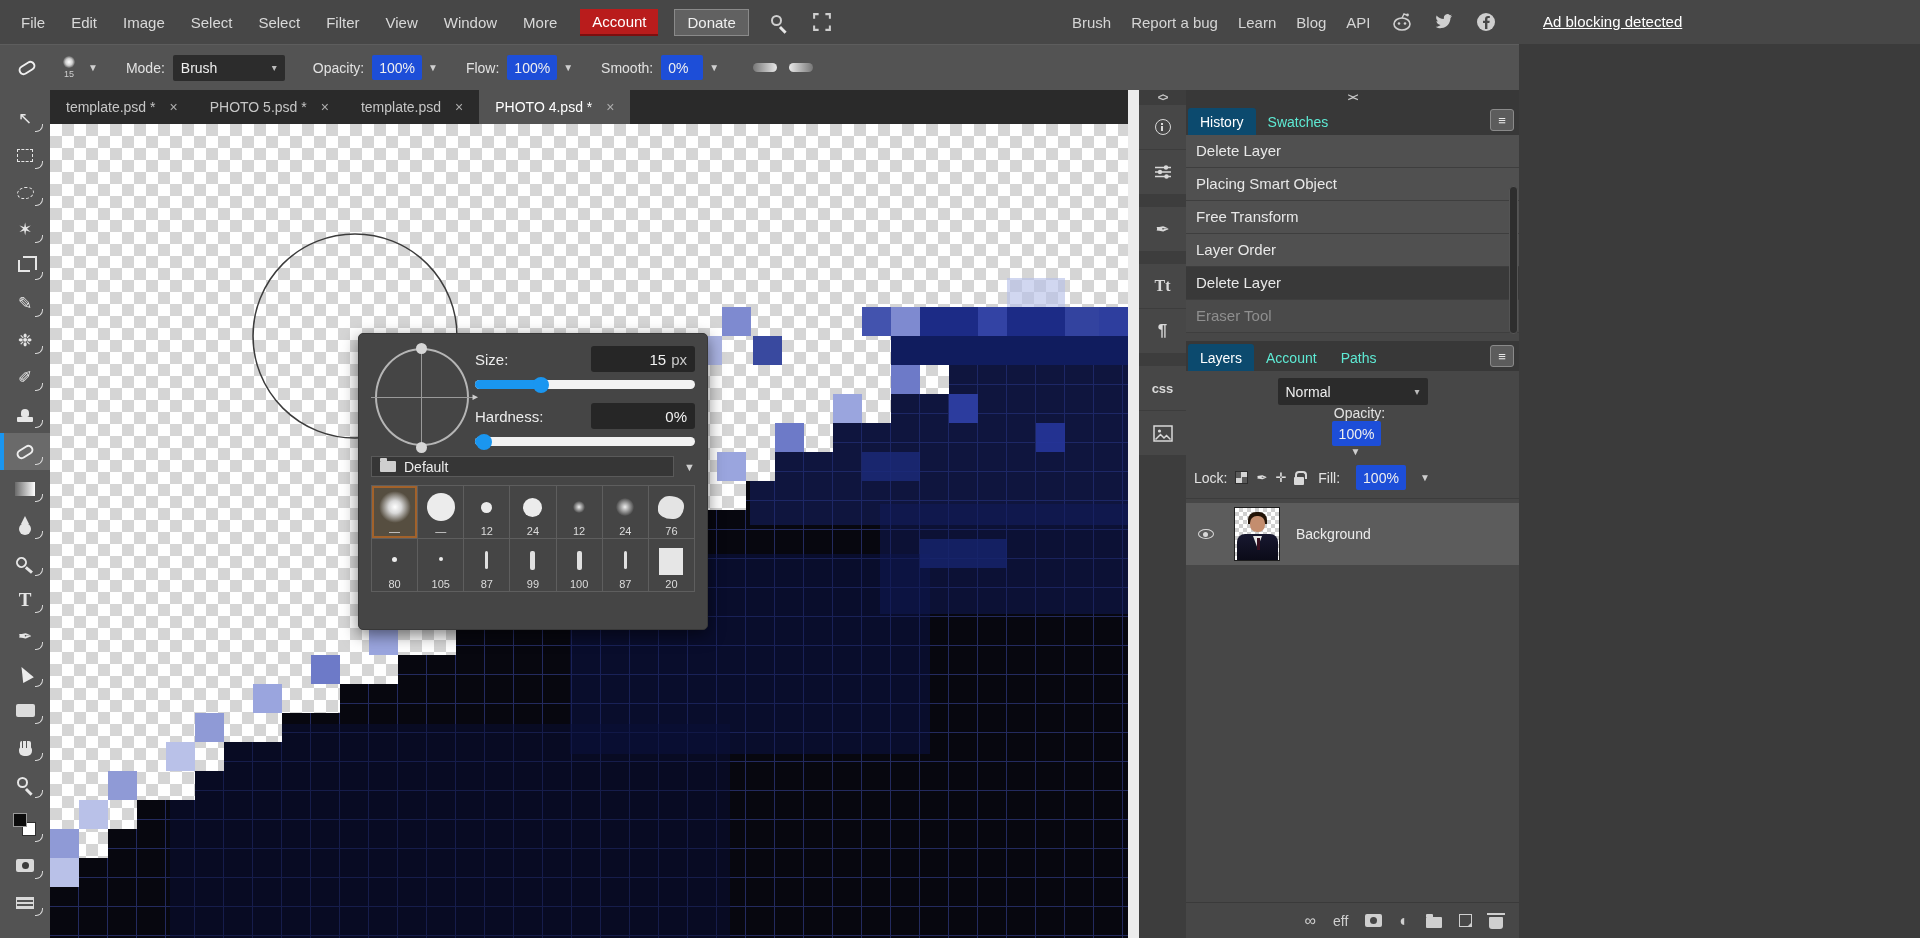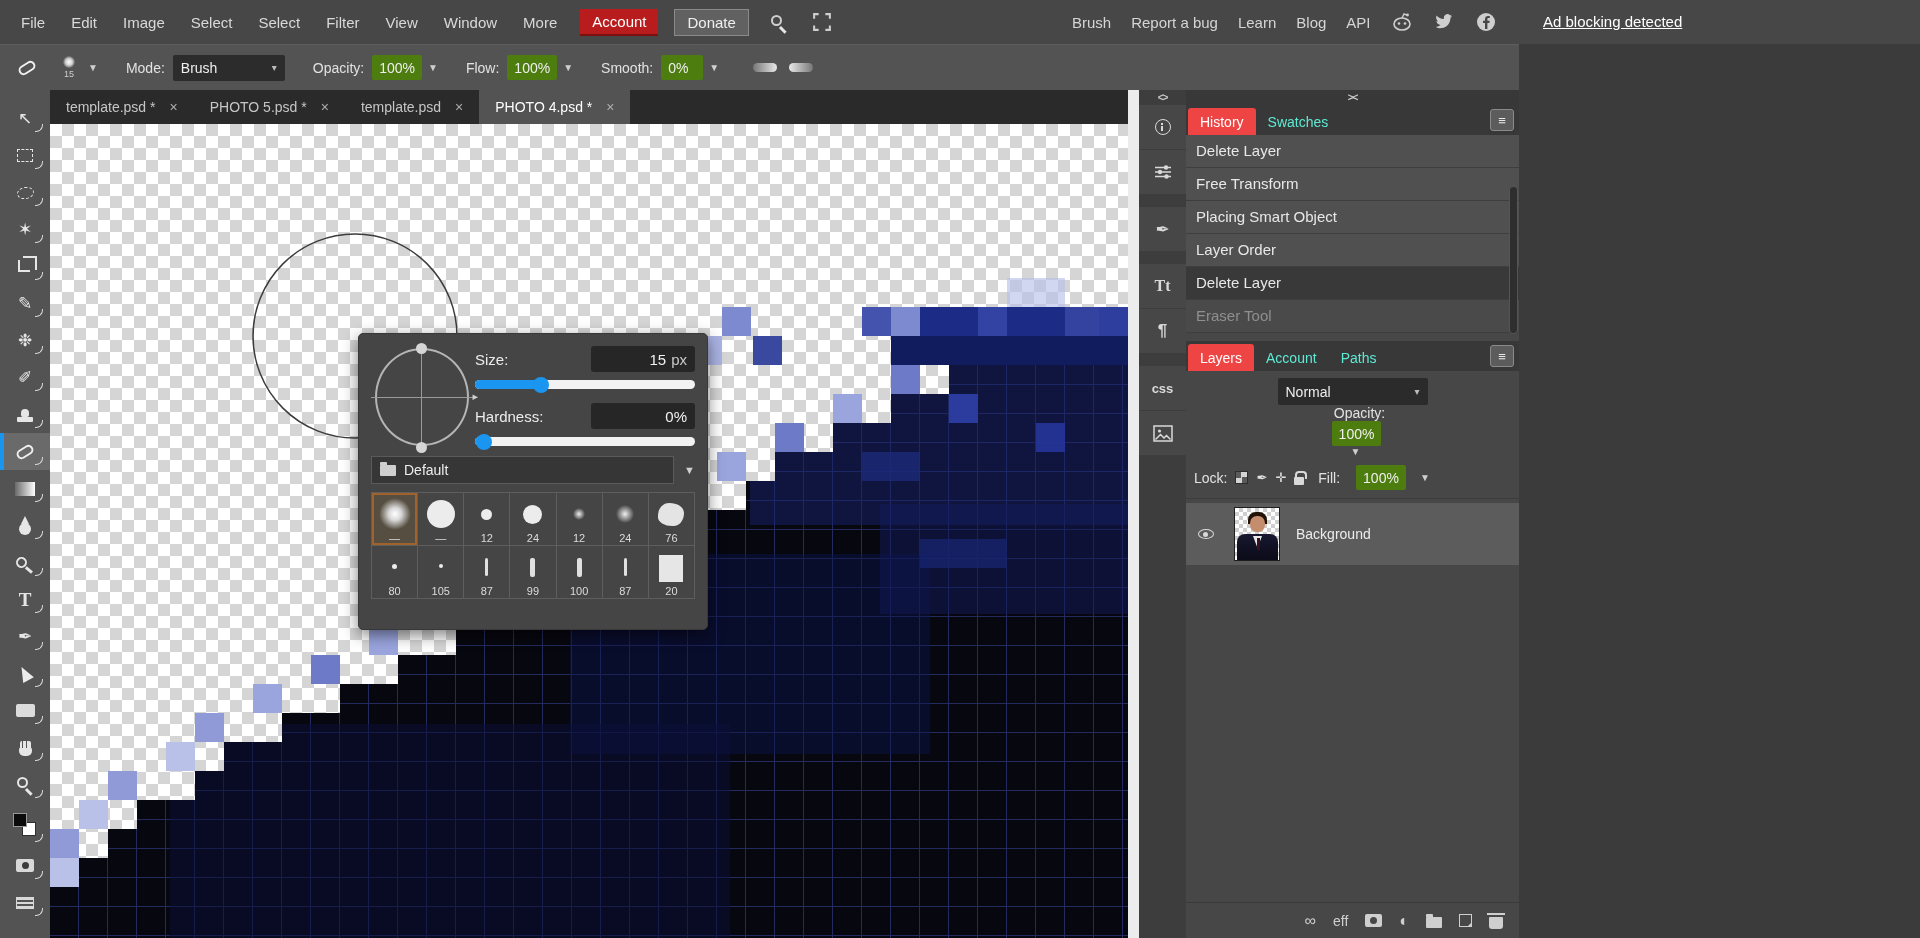--- a/index.html
+++ b/index.html
@@ -22,21 +22,21 @@
   
   .optionsbar { position:absolute; left:0; top:44px; width:1520px; height:46px; background:#535353; border-top:1px solid #5d5d5d; display:flex; align-items:center; font-size:14px; color:#e2e2e2; }
   .opt-tool { margin-left:12px; width:30px; display:flex; justify-content:center; }
   .brush-preview { margin-left:14px; display:flex; flex-direction:column; align-items:center; width:26px; }
   .brush-dot { width:12px; height:12px; border-radius:50%; background:radial-gradient(circle,#ffffff 0%,#cfcfcf 40%,rgba(207,207,207,0) 75%); }
   .brush-size-num { font-size:9px; color:#cfcfcf; margin-top:1px; }
   .dd { color:#cfcfcf; font-size:10px; margin-left:6px; }
   .opt-label { margin-left:28px; }
   .opt-select { margin-left:8px; width:112px; height:26px; background:#2c2c2c; border-radius:2px; display:flex; align-items:center; justify-content:space-between; padding:0 8px; color:#efefef; }
   .chev { font-size:10px; color:#bbb; }
-  .opt-box { margin-left:8px; min-width:48px; height:25px; background:#4d7c0f; border-radius:2px; display:flex; align-items:center; justify-content:flex-start; padding:0 7px; color:#efefef; }
+  .opt-box { margin-left:8px; min-width:48px; height:25px; background:#1d4ed8; border-radius:2px; display:flex; align-items:center; justify-content:flex-start; padding:0 7px; color:#efefef; }
   .pp { width:24px; height:9px; border-radius:5px; }
   .pp1 { margin-left:34px; background:linear-gradient(90deg,#777,#e8e8e8); }
   .pp2 { margin-left:12px; background:linear-gradient(90deg,#e8e8e8,#777); }
 
   
   .toolbar { position:absolute; left:0; top:90px; width:50px; height:848px; background:#535353; }
   .tool { position:relative; width:50px; height:37px; display:flex; align-items:center; justify-content:center; color:#e6e6e6; }
   .tool:first-child { margin-top:10px; }
   .tool.selected { background:#6a6a6a; box-shadow:inset 4px 0 0 var(--accent_blue,#1a96f0); }
   .tool::after { content:""; position:absolute; right:7px; bottom:5px; width:7px; height:7px; border-right:1.5px solid #d8d8d8; border-bottom:1.5px solid #d8d8d8; border-bottom-right-radius:7px; }
@@ -90,21 +90,21 @@
   .sgap { height:12px; }
   .i-info { position:relative; width:16px; height:16px; border:1.5px solid #d9d9d9; border-radius:50%; }
   .i-info::before { content:""; position:absolute; left:5.5px; top:2.5px; width:2px; height:2px; background:#d9d9d9; }
   .i-info::after { content:""; position:absolute; left:5.5px; top:6px; width:2px; height:5px; background:#d9d9d9; }
   .strip-text { font-size:13px; font-weight:bold; color:#d9d9d9; }
 
   
   .panel { position:absolute; left:1186px; top:90px; width:333px; height:848px; background:#474747; }
   .ptabs { position:relative; height:30px; background:#383838; display:flex; align-items:flex-end; padding-left:2px; }
   .ptab { padding:6px 12px 5px; font-size:14px; color:#5eead4; }
-  .ptab.active { background:#ef4444; color:#fff; border-radius:3px 3px 0 0;text-align:center; }
+  .ptab.active { background:#0c4a6e; color:#fff; border-radius:3px 3px 0 0;text-align:center; }
   .burger { position:absolute; right:5px; top:4px; width:24px; height:22px; background:#5c5c5c; border:1px solid #8a8a8a; border-radius:3px; display:flex; align-items:center; justify-content:center; color:#e8e8e8; font-size:13px; }
   .hrow { height:33px; line-height:32px; padding-left:10px; background:#505050; border-bottom:1px solid #3e3e3e; color:#e8e8e8; font-size:15px; }
   .hrow.current { background:#393939; }
   .hrow.disabled { color:#8f8f8f; background:#4a4a4a; }
   .hscroll { position:absolute; right:1px; top:96px; width:9px; height:148px; background:#2e2e2e; border-radius:4px; border:1px solid #555; }
 
   .blendrow { display:flex; align-items:center; padding:7px 8px 4px; font-size:14px; color:#e2e2e2;flex-direction:column; }
   .blend-select { width:150px; height:27px; background:#2b2b2b; border-radius:2px; display:flex; align-items:center; justify-content:space-between; padding:0 8px; color:#efefef; }
   .lockrow { display:flex; align-items:center; gap:8px; padding:4px 8px 8px; font-size:14px; color:#e2e2e2; border-bottom:1px solid #3c3c3c; }
   .i-checker { width:13px; height:13px; background:conic-gradient(#d5d5d5 25%, #5a5a5a 0 50%, #d5d5d5 0 75%, #5a5a5a 0); border:1px solid #2e2e2e; }
@@ -150,21 +150,21 @@
   .circlectl .arr { position:absolute; right:-3px; top:44px; color:#cfcfcf; font-size:11px; }
   .popup-sliders { flex:1; }
   .srow { display:flex; align-items:center; justify-content:space-between; margin-bottom:8px; }
   .slabel { font-size:15px; color:#ececec; }
   .svalbox { width:104px; height:26px; background:#262626; border-radius:3px; display:flex; align-items:center; justify-content:flex-end; padding:0 8px; gap:5px; color:#f2f2f2; font-size:15px; }
   .sunit { color:#c9c9c9; }
   .track { position:relative; width:100%; height:9px; background:#f2f2f2; border-radius:5px; margin:6px 0 14px; }
   .fill { position:absolute; left:0; top:0; height:9px; background:var(--accent_blue,#1a96f0); border-radius:5px; }
   .thumbk { position:absolute; top:50%; width:16px; height:16px; border-radius:50%; background:var(--accent_blue,#1a96f0); transform:translate(-50%,-50%); }
   .folder-row { display:flex; align-items:center; margin-top:6px; }
-  .folder-head { flex:1; height:28px; background:#363636; border:1px solid #5a5a5a; display:flex; align-items:center; gap:8px; padding:0 8px; font-size:14px; color:#ececec; }
+  .folder-head { flex:1; height:21px; background:#363636; border:1px solid #5a5a5a; display:flex; align-items:center; gap:8px; padding:0 8px; font-size:14px; color:#ececec; }
   .fold-dd { margin-left:10px; color:#cfcfcf; font-size:11px; }
   .presets { display:grid; grid-template-columns:repeat(7,1fr); gap:1px; background:#5e5e5e; border:1px solid #5e5e5e; margin-top:8px; }
   .tile { position:relative; height:52px; background:#454545; display:flex; align-items:center; justify-content:center; }
   .tile.selected { background:#564e40; box-shadow:inset 0 0 0 2px var(--preset_selected,#a2622b); }
   .tile .lbl { position:absolute; bottom:1px; left:0; width:100%; text-align:center; font-size:11px; color:#dcdcdc; }
   .b-soft { width:32px; height:32px; border-radius:50%; background:radial-gradient(circle,#fff 0%,#d8d8d8 28%,rgba(216,216,216,0) 70%); margin-bottom:10px; }
   .b-hard { width:28px; height:28px; border-radius:50%; background:#ececec; margin-bottom:10px; }
   .b-dot12 { width:11px; height:11px; border-radius:50%; background:#ececec; margin-bottom:10px; }
   .b-c24 { width:19px; height:19px; border-radius:50%; background:#ececec; margin-bottom:10px; }
   .b-s12 { width:12px; height:12px; border-radius:50%; background:radial-gradient(circle,#efefef 0%,rgba(216,216,216,0) 72%); margin-bottom:10px; }
@@ -452,22 +452,22 @@
 
   <div class="panel">
     <div class="collapse" style="background:#383838">&gt;&lt;</div>
 
     <div class="ptabs">
       <span class="ptab active">History</span>
       <span class="ptab">Swatches</span>
       <span class="burger">≡</span>
     </div>
     <div class="hrow">Delete Layer</div>
+    <div class="hrow">Placing Smart Object</div>
     <div class="hrow">Free Transform</div>
-    <div class="hrow">Placing Smart Object</div>
     <div class="hrow">Layer Order</div>
     <div class="hrow current">Delete Layer</div>
     <div class="hrow disabled">Eraser Tool</div>
     <div class="hscroll"></div>
 
     <div class="ptabs" style="margin-top:8px">
       <span class="ptab active">Layers</span>
       <span class="ptab">Account</span>
       <span class="ptab">Paths</span>
       <span class="burger">≡</span>

